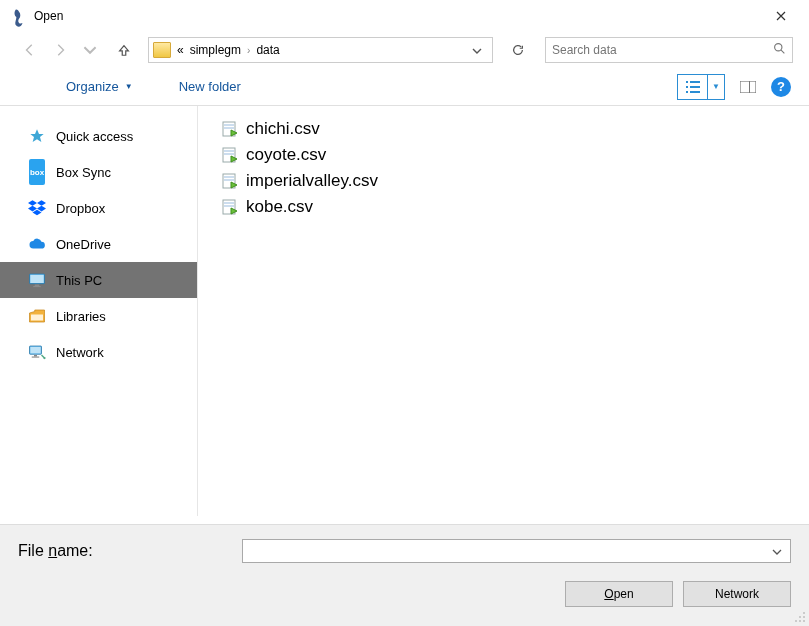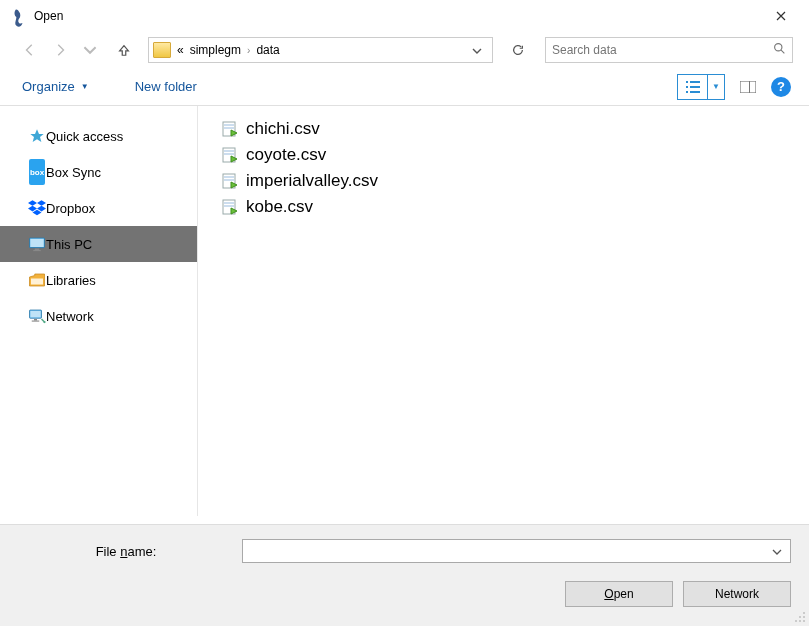--- a/index.html
+++ b/index.html
@@ -119,20 +119,21 @@
       align-items: center;
       padding: 0 18px 0 22px;
       border-bottom: 1px solid #e0e0e0;
     }
     .organize-btn {
       color: #15569c;
       font-size: 13px;
       display: flex; align-items: center;
       gap: 6px;
       cursor: pointer;
+      margin-left: 44px;
     }
     .organize-btn .tri { font-size: 8px; color: #15569c; }
     .newfolder-btn {
       margin-left: 46px;
       color: #15569c;
       font-size: 13px;
       cursor: pointer;
     }
     .toolbar-right {
       margin-left: auto;
@@ -176,20 +177,21 @@
       height: 410px;
     }
     .sidebar {
       width: 198px;
       border-right: 1px solid #e6e6e6;
       padding: 12px 0;
     }
     .nav-item {
       height: 36px;
       display: flex; align-items: center;
+      gap: 10px;
       padding: 0 0 0 28px;
       cursor: pointer;
       font-size: 13px;
     }
     .nav-item.selected { background: #737373; }
     .nav-item .nv-icon { width: 18px; height: 16px; display:flex; align-items:center; justify-content:center; }
 
     .filepane {
       flex: 1;
       padding: 10px 0 0 24px;
@@ -214,22 +216,22 @@
       border-top: 1px solid #ddd;
       padding: 14px 18px 10px;
     }
     .filename-row {
       display: flex; align-items: center;
       gap: 8px;
       margin-bottom: 18px;
     }
     .filename-label {
       width: 216px;
-      text-align: center;
-      font-size: 13px;
+      text-align: left;
+      font-size: 16px;
     }
     .filename-input {
       flex: 1;
       height: 24px;
       border: 1px solid #a9a9a9;
       background: #fff;
       display: flex; align-items: center;
       padding: 0 4px;
     }
     .filename-input input { border:none; outline:none; flex:1; font-size:12px; }
@@ -380,20 +382,28 @@
               <polygon points="8,0 16,5 8,10 0,5"></polygon>
               <polygon points="24,0 32,5 24,10 16,5"></polygon>
               <polygon points="8,10 16,15 8,20 0,15"></polygon>
               <polygon points="24,10 32,15 24,20 16,15"></polygon>
               <polygon points="16,17 24,22 16,27 8,22"></polygon>
             </g>
           </svg>
         </span>
         <span>Dropbox</span>
       </div>
+      <div class="nav-item">
+        <span class="nv-icon">
+          <svg width="18" height="14" viewBox="0 0 24 16">
+            <path d="M7 14 A5 5 0 0 1 7 4 A6 6 0 0 1 18 5 A4.5 4.5 0 0 1 18 14 Z" fill="#1e88e5"></path>
+          </svg>
+        </span>
+        <span>OneDrive</span>
+      </div>
       <div class="nav-item selected">
         <span class="nv-icon">
           <svg width="18" height="16" viewBox="0 0 24 20">
             <rect x="2" y="2" width="20" height="13" rx="1" fill="#3aa0e0" stroke="#2b78a8"></rect>
             <rect x="3" y="3" width="18" height="11" fill="#bfe3f7"></rect>
             <rect x="9" y="16" width="6" height="2" fill="#888"></rect>
             <rect x="7" y="18" width="10" height="1.5" fill="#888"></rect>
           </svg>
         </span>
         <span>This PC</span>

